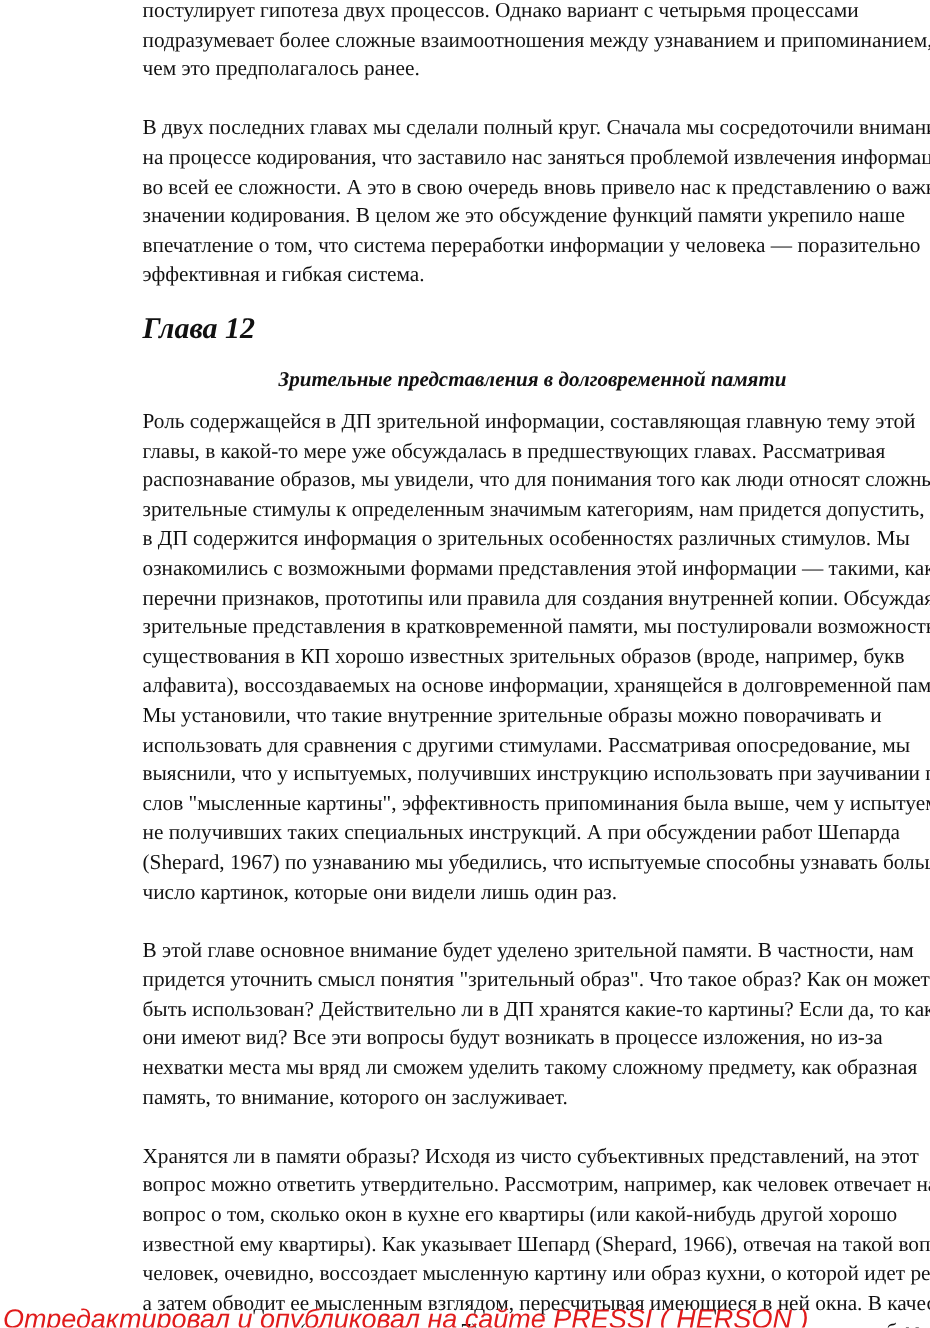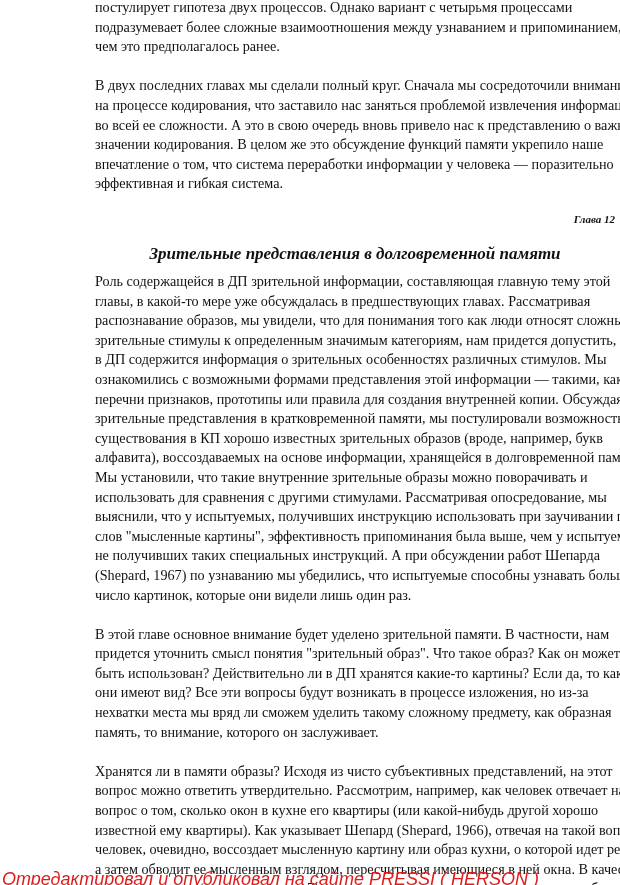--- a/index.html
+++ b/index.html
@@ -5,28 +5,28 @@
   html, body { margin: 0; padding: 0; background: #ffffff; }
   body { width: 620px; height: 885px; position: relative; overflow: hidden; }
   .page {
     position: absolute; left: 95px; top: -2px; width: 530px;
     font-family: "Liberation Serif", "DejaVu Serif", serif;
     font-size: 14.2px; line-height: 19.6px; color: #111111;
   }
   .para { margin: 0 0 19.6px 0; white-space: nowrap; }
   .line { display: block; }
   .chapter-num {
-    position: absolute; left: 0; top: 212px; width: 520px; text-align: right;
+    position: absolute; left: 0; top: 212px; width: 520px; text-align: left;
     font-family: "Liberation Serif", "DejaVu Serif", serif;
-    font-weight: bold; font-style: italic; font-size: 11px;
+    font-weight: bold; font-style: italic; font-size: 20px;
   }
   .chapter-title {
     position: absolute; left: 0; top: 246px; width: 520px; text-align: center;
     font-family: "Liberation Serif", "DejaVu Serif", serif;
-    font-weight: bold; font-style: italic; font-size: 17px;
+    font-weight: bold; font-style: italic; font-size: 14px;
   }
   .block1 { position: absolute; left: 0; top: 0; }
   .block2 { position: absolute; left: 0; top: 274px; }
   .rot-r {
     display: inline-block; transform: rotate(180deg) scaleX(-1);
     font-weight: bold; font-family: "Liberation Sans", sans-serif;
     position: absolute; left: 508px; font-size: 14px;
   }
   .footer {
     position: absolute; left: 2px; top: 869px;

